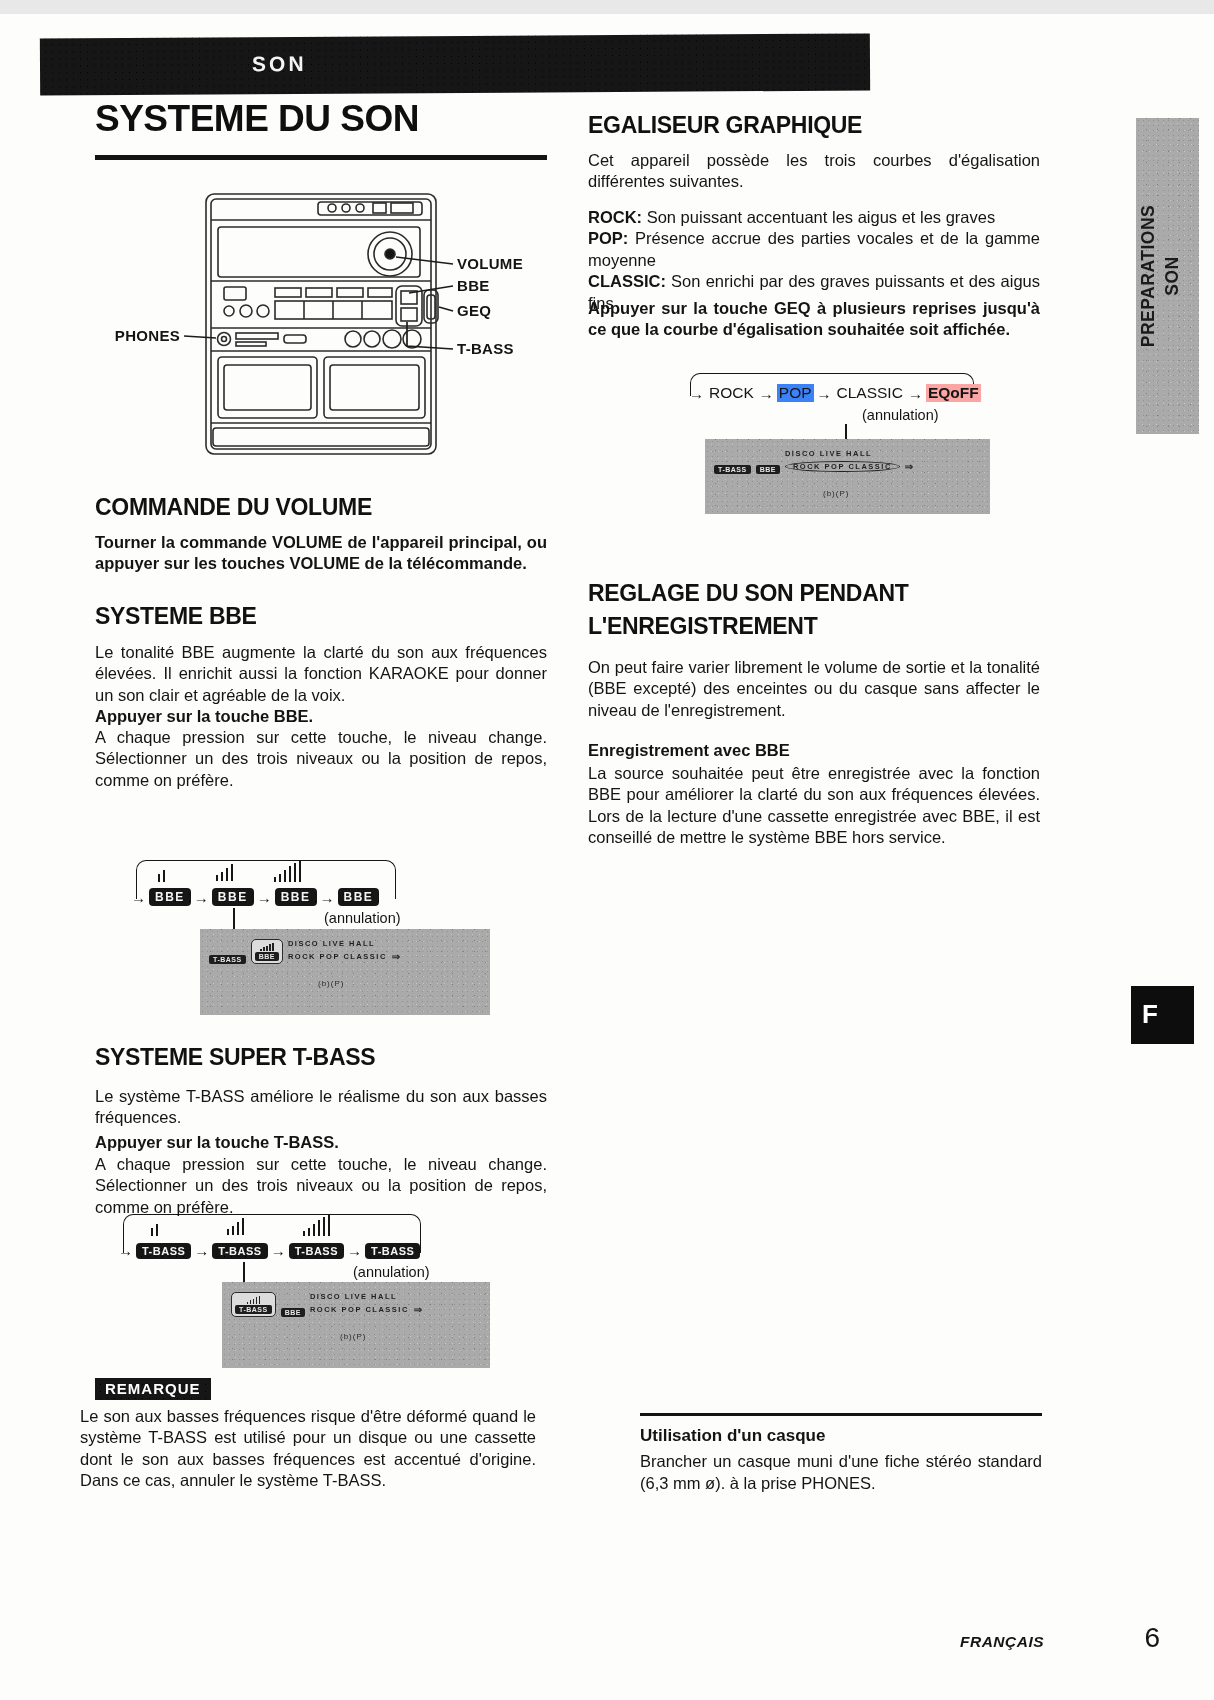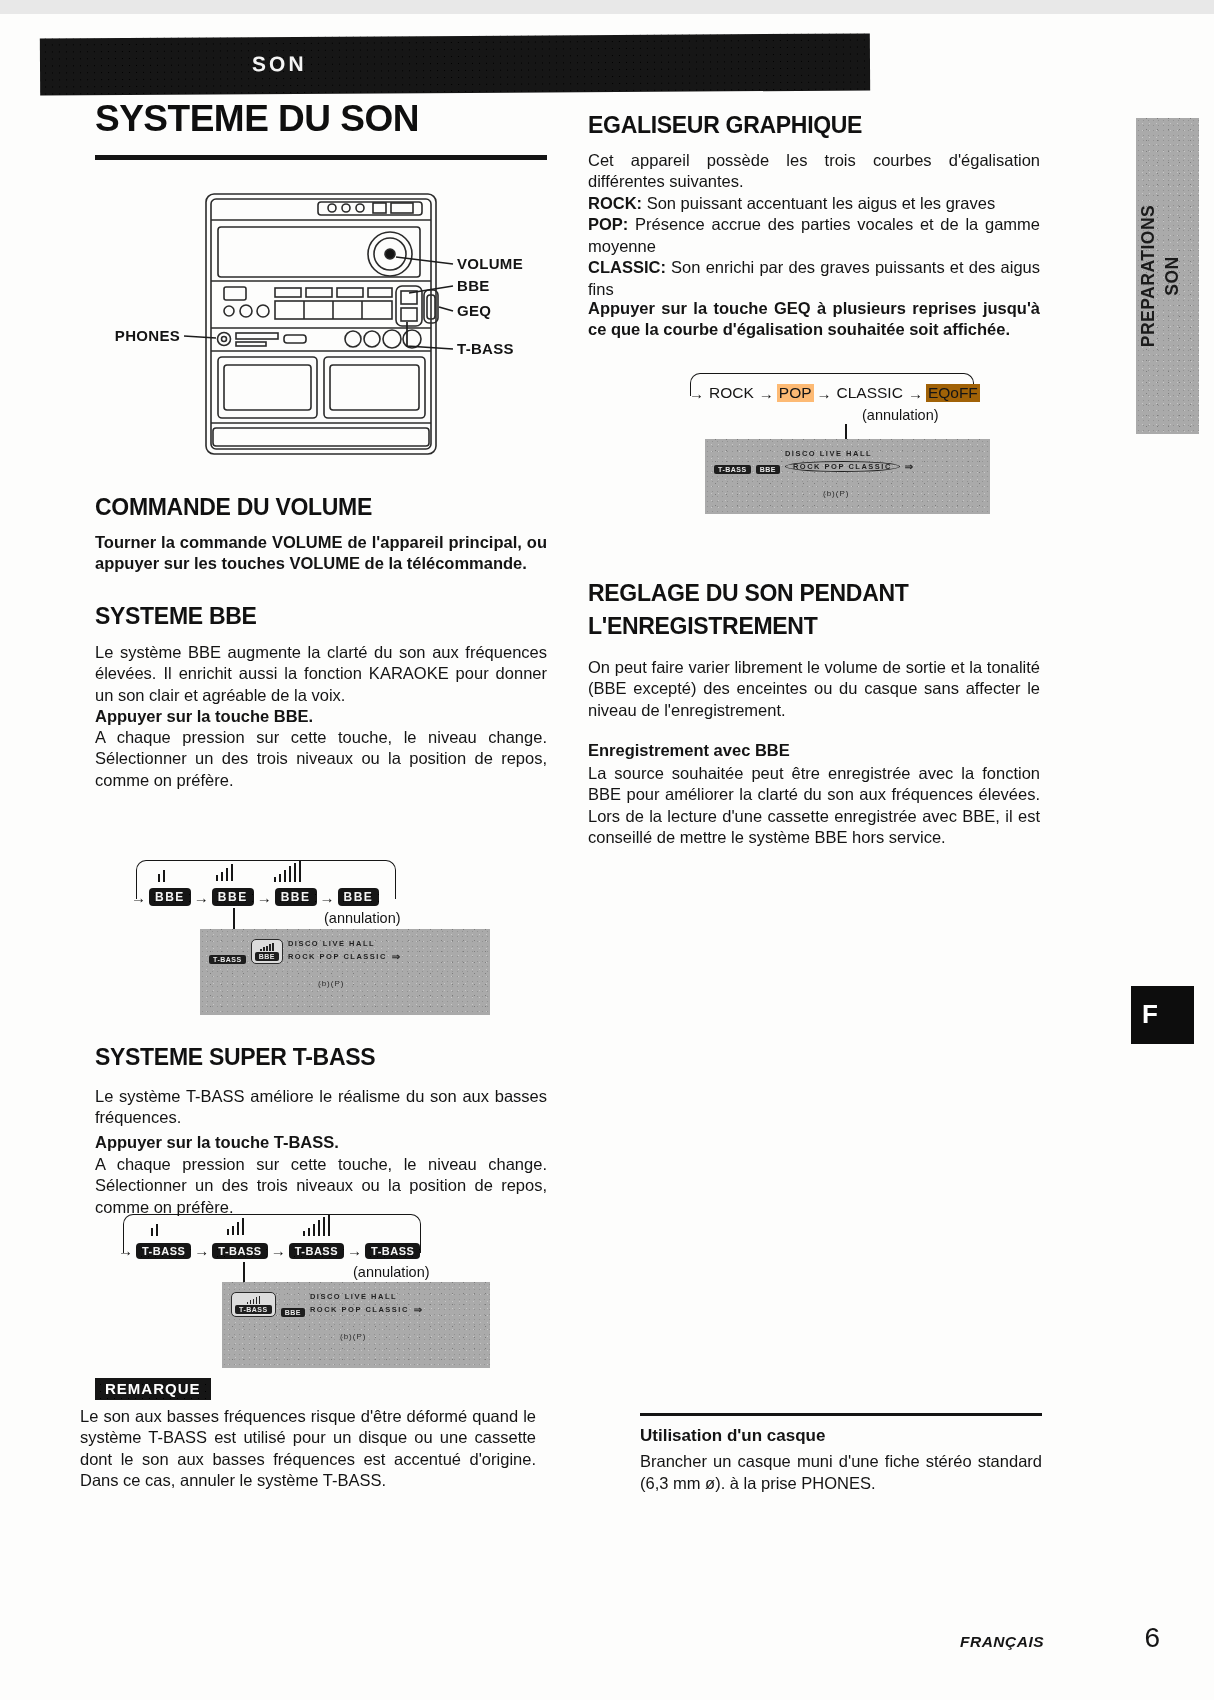--- a/index.html
+++ b/index.html
@@ -143,21 +143,21 @@
     <text x="372" y="111">BBE</text>
     <text x="372" y="136">GEQ</text>
     <text x="372" y="174">T-BASS</text>
     <text x="95" y="161" text-anchor="end">PHONES</text>
   </svg>
 
   <div class="abs h2" style="left:95px;top:480px;">COMMANDE DU VOLUME</div>
   <div class="abs para bold" style="left:95px;top:518px;width:452px;">Tourner la commande VOLUME de l'appareil principal, ou appuyer sur les touches VOLUME de la télécommande.</div>
 
   <div class="abs h2" style="left:95px;top:589px;">SYSTEME BBE</div>
-  <div class="abs para" style="left:95px;top:628px;width:452px;">Le système BBE augmente la clarté du son aux fréquences élevées. Il enrichit aussi la fonction KARAOKE pour donner un son clair et agréable de la voix.</div>
+  <div class="abs para" style="left:95px;top:628px;width:452px;">Le tonalité BBE augmente la clarté du son aux fréquences élevées. Il enrichit aussi la fonction KARAOKE pour donner un son clair et agréable de la voix.</div>
   <div class="abs para bold" style="left:95px;top:692px;">Appuyer sur la touche BBE.</div>
   <div class="abs para" style="left:95px;top:713px;width:452px;">A chaque pression sur cette touche, le niveau change. Sélectionner un des trois niveaux ou la position de repos, comme on préfère.</div>
 
   <div class="cycle" style="left:128px;top:846px;width:272px;height:64px;">
     <div class="cyc-loop" style="left:8px;right:4px;top:0;height:38px;"></div>
     <div class="bars" style="left:30px;top:10px;">
         <i style="height:8px"></i>
         <i style="height:12px"></i>
       </div>
     <div class="bars" style="left:88px;top:4px;">
@@ -267,38 +267,38 @@
       <span class="lcd-arrow">⇒</span>
     </div>
     <div class="lcd-note">(b)(P)</div>
   </div>
 
   <div class="abs note-badge grain-dark">REMARQUE</div>
   <div class="abs para" style="left:80px;top:1392px;width:456px;">Le son aux basses fréquences risque d'être déformé quand le système T-BASS est utilisé pour un disque ou une cassette dont le son aux basses fréquences est accentué d'origine. Dans ce cas, annuler le système T-BASS.</div>
 
   <div class="abs h2" style="left:588px;top:98px;">EGALISEUR GRAPHIQUE</div>
   <div class="abs para" style="left:588px;top:136px;width:452px;">Cet appareil possède les trois courbes d'égalisation différentes suivantes.</div>
-  <div class="abs para" style="left:588px;top:179px;width:452px;">
+  <div class="abs para" style="left:588px;top:193px;width:452px;">
     <div><span class="bold">ROCK:</span> <span>Son puissant accentuant les aigus et les graves</span></div>
     <div><span class="bold">POP:</span> <span>Présence accrue des parties vocales et de la gamme moyenne</span></div>
     <div><span class="bold">CLASSIC:</span> <span>Son enrichi par des graves puissants et des aigus fins</span></div>
   </div>
   <div class="abs para bold" style="left:588px;top:284px;width:452px;">Appuyer sur la touche GEQ à plusieurs reprises jusqu'à ce que la courbe d'égalisation souhaitée soit affichée.</div>
 
   <div class="cycle" style="left:686px;top:356px;width:290px;height:58px;">
     <div class="cyc-loop" style="left:4px;right:2px;top:3px;height:22px;"></div>
     <div class="cyc-row" style="left:0;top:14px;background:transparent;font-size:15.5px;">
       <span class="cyc-arrow">→</span>
       <span style="background:#fdfdfc;padding:0 2px;">ROCK</span>
       <span class="cyc-arrow">→</span>
-      <span style="background:#fdba74;padding:0 2px;">POP</span>
+      <span style="background:#3b82f6;padding:0 2px;">POP</span>
       <span class="cyc-arrow">→</span>
       <span style="background:#fdfdfc;padding:0 2px;">CLASSIC</span>
       <span class="cyc-arrow">→</span>
-      <span style="background:#a16207;padding:0 2px;">EQoFF</span>
+      <span style="background:#fca5a5;padding:0 2px;font-weight:bold;">EQoFF</span>
     </div>
     <div class="annul" style="left:176px;top:37px;">(annulation)</div>
   </div>
   <div class="connector" style="left:845px;top:410px;height:16px;"></div>
 
   <div class="lcd grain-gray" style="left:705px;top:425px;width:285px;height:75px;">
     <div class="lcd-row">
       <span class="mini-badge">T-BASS</span>
       <span class="mini-badge">BBE</span>
       <span class="lcd-text">

